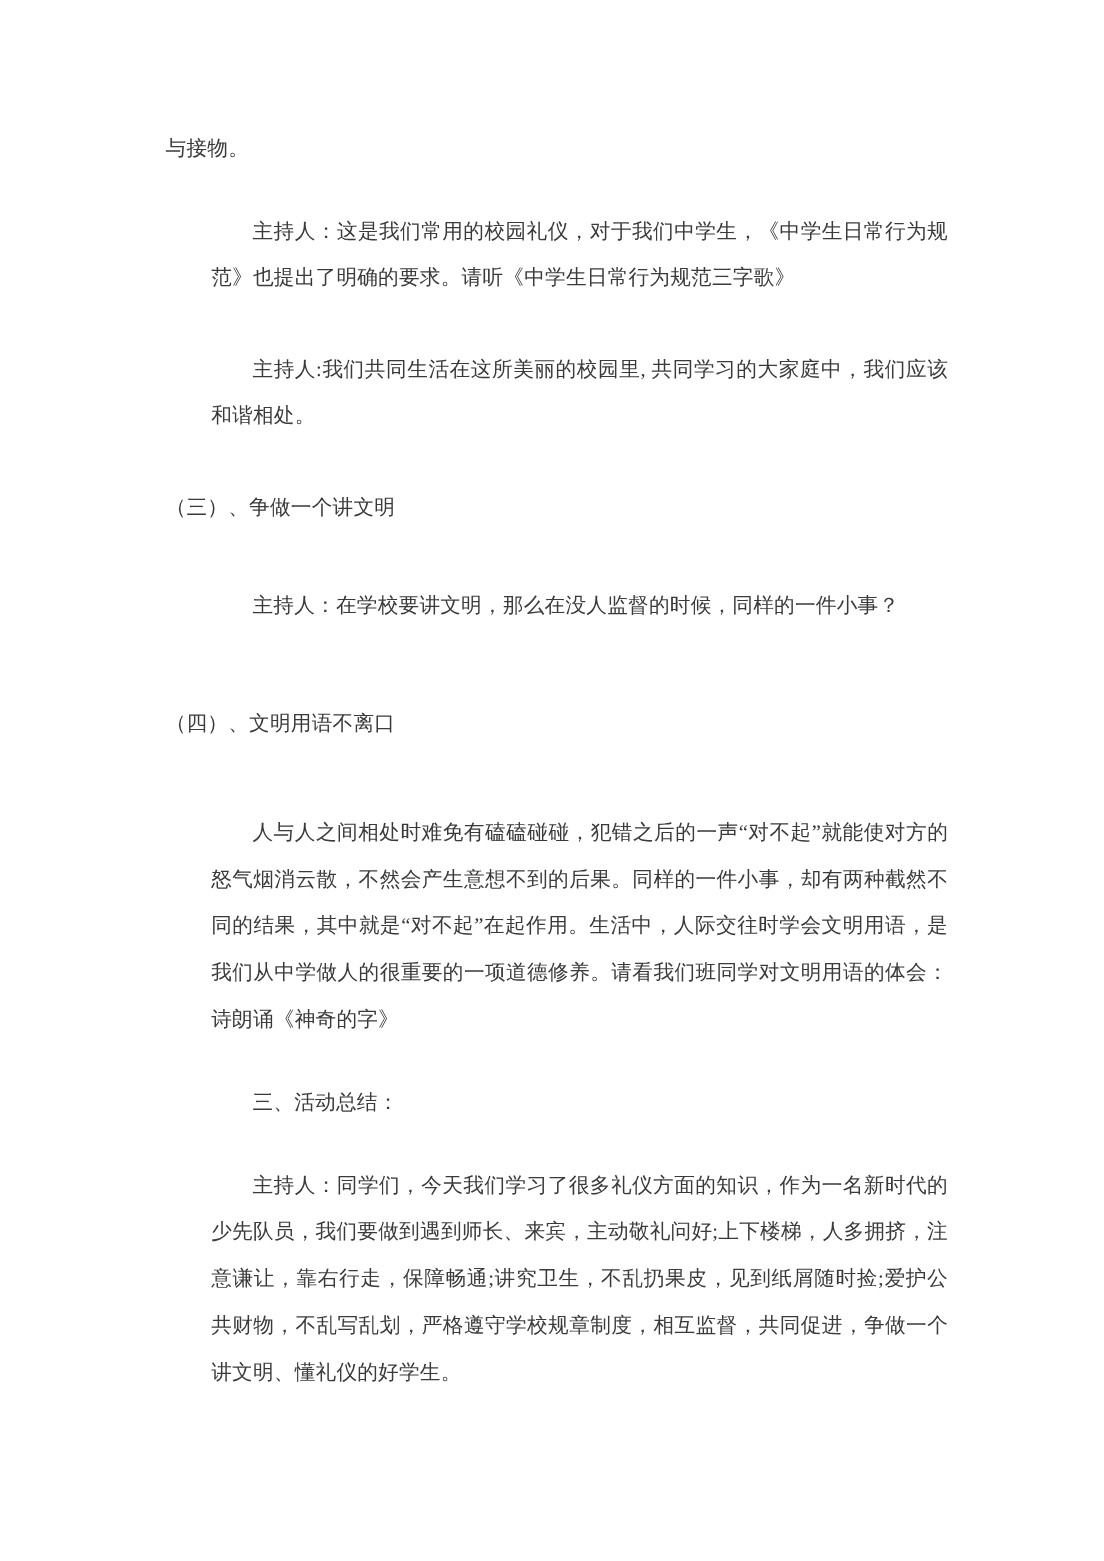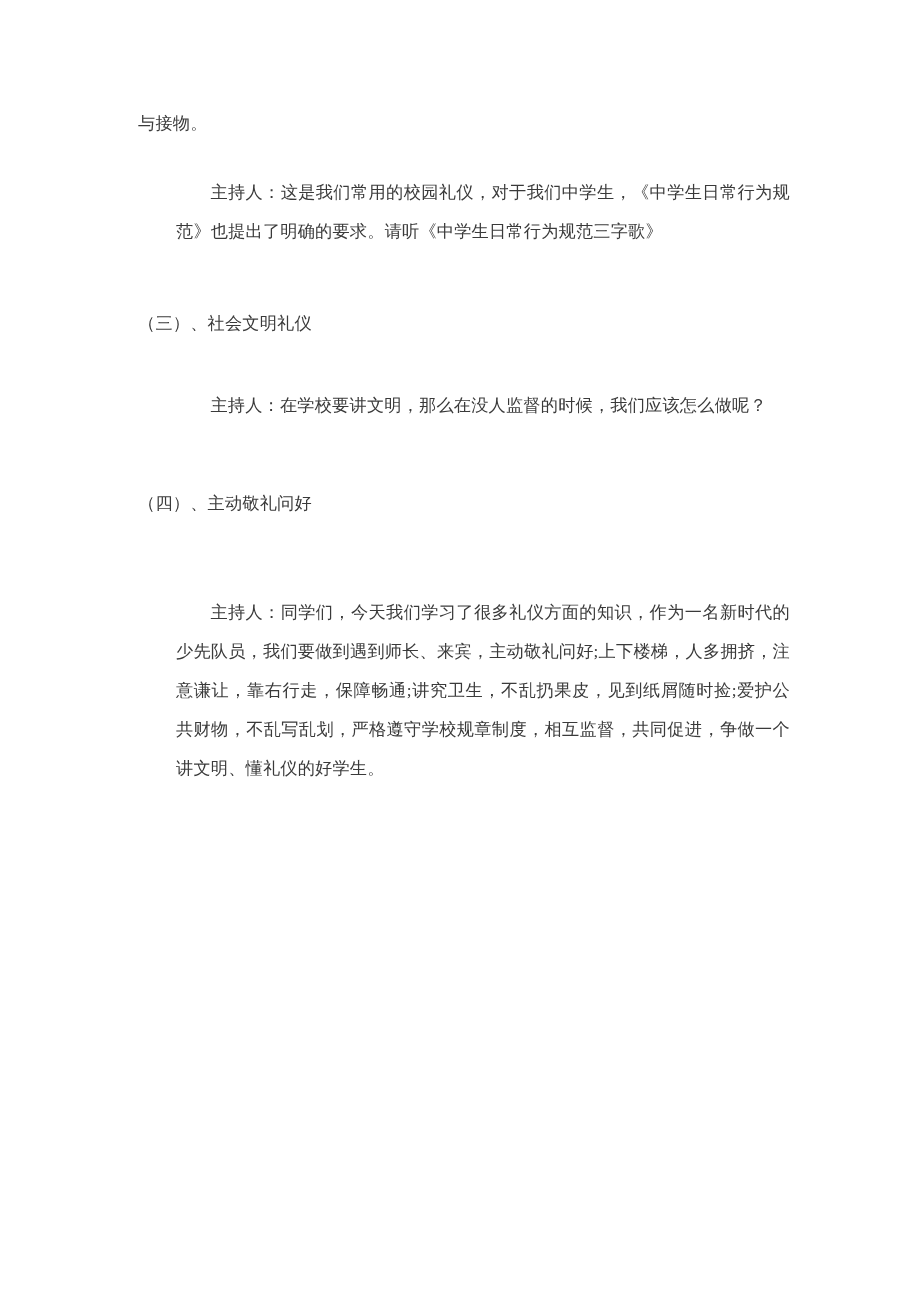--- a/index.html
+++ b/index.html
@@ -56,43 +56,46 @@
   <div class="doc-body">
 
     <p class="para flush">与接物。</p>
 
     <div class="gap-sm"></div>
 
     <p class="para indent">主持人：这是我们常用的校园礼仪，对于我们中学生，《中学生日常行为规范》也提出了明确的要求。请听《中学生日常行为规范三字歌》</p>
 
     <div class="gap-md"></div>
 
+    <p class="para indent">主持人:我们共同生活在这所美丽的校园里, 共同学习的大家庭中，我们应该和谐相处。</p>
 
     <div class="gap-md"></div>
 
-    <p class="para heading">（三）、社会文明礼仪</p>
+    <p class="para heading">（三）、争做一个讲文明</p>
 
     <div class="gap-lg"></div>
 
-    <p class="para indent">主持人：在学校要讲文明，那么在没人监督的时候，我们应该怎么做呢？</p>
+    <p class="para indent">主持人：在学校要讲文明，那么在没人监督的时候，同样的一件小事？</p>
 
     <div class="gap-lg"></div>
 
 
     <div class="gap-md"></div>
 
-    <p class="para heading">（四）、主动敬礼问好</p>
+    <p class="para heading">（四）、文明用语不离口</p>
 
     <div class="gap-lg"></div>
 
 
     <div class="gap-sm"></div>
 
+    <p class="para indent">人与人之间相处时难免有磕磕碰碰，犯错之后的一声“对不起”就能使对方的怒气烟消云散，不然会产生意想不到的后果。同样的一件小事，却有两种截然不同的结果，其中就是“对不起”在起作用。生活中，人际交往时学会文明用语，是我们从中学做人的很重要的一项道德修养。请看我们班同学对文明用语的体会：诗朗诵《神奇的字》</p>
 
     <div class="gap-sm"></div>
 
+    <p class="para indent">三、活动总结：</p>
 
     <div class="gap-sm"></div>
 
     <p class="para indent">主持人：同学们，今天我们学习了很多礼仪方面的知识，作为一名新时代的少先队员，我们要做到遇到师长、来宾，主动敬礼问好;上下楼梯，人多拥挤，注意谦让，靠右行走，保障畅通;讲究卫生，不乱扔果皮，见到纸屑随时捡;爱护公共财物，不乱写乱划，严格遵守学校规章制度，相互监督，共同促进，争做一个讲文明、懂礼仪的好学生。</p>
 
   </div>
 </div>
 
 </body></html>

